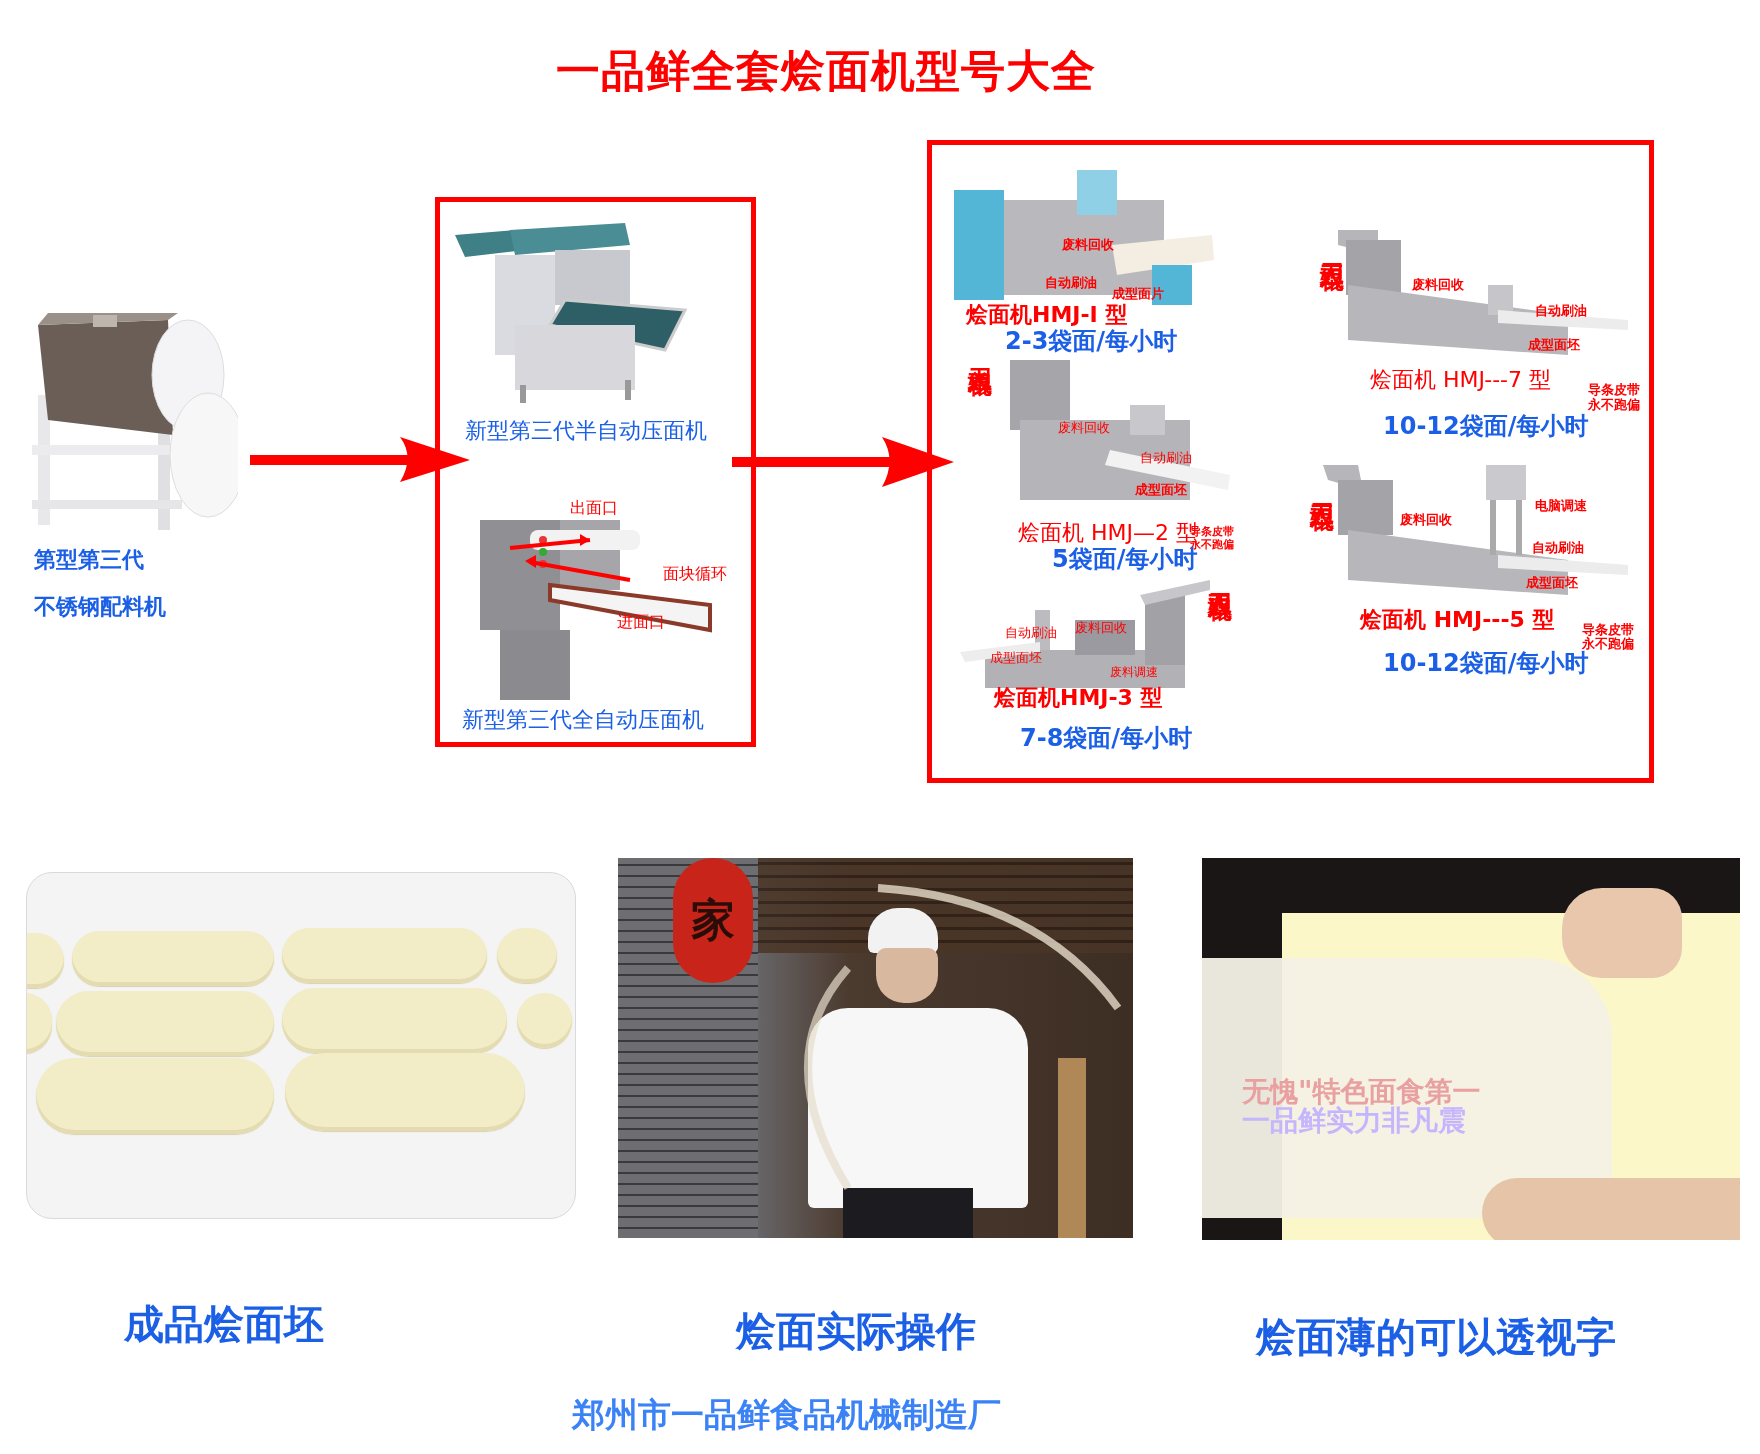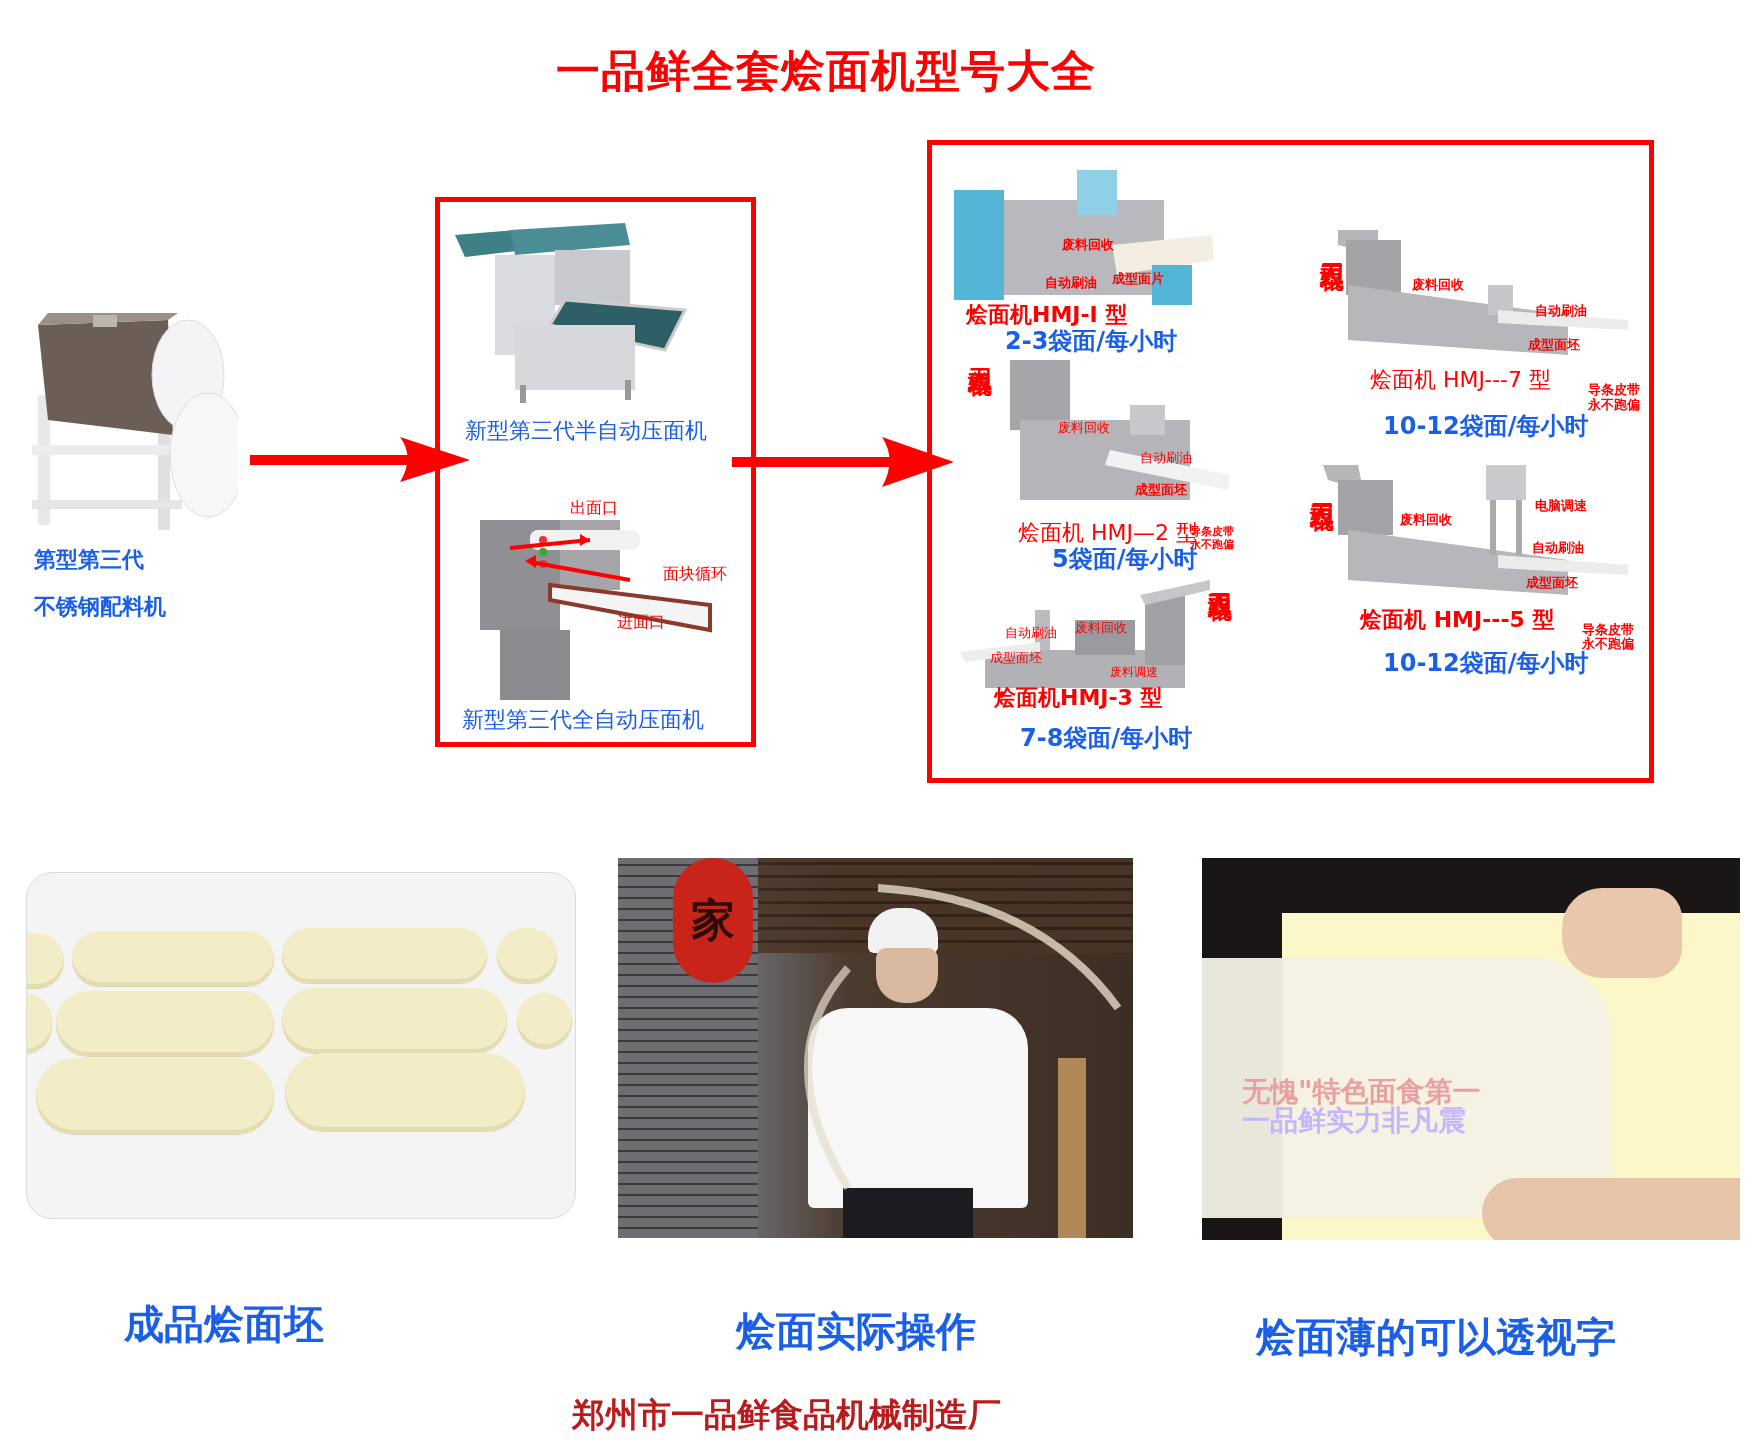--- a/index.html
+++ b/index.html
@@ -1,20 +1,20 @@
 <!DOCTYPE html>
 <html><head>
 <meta charset="utf-8">
 <style>
   html,body{margin:0;padding:0;background:#fff;}
   body{width:1760px;height:1454px;position:relative;overflow:hidden;font-family:"DejaVu Sans","Liberation Sans",sans-serif;}
   .abs{position:absolute;}
   .title{color:#ff0000;font-weight:bold;font-size:44px;letter-spacing:1px;white-space:nowrap;}
   .blue{color:#1a5fe6;white-space:nowrap;}
-  .red{color:#b91c1c;white-space:nowrap;}
+  .red{color:#3b82f6;white-space:nowrap;}
   .frame{border:5px solid #ff0000;box-sizing:border-box;}
   .label-b{font-size:22px;font-weight:bold;}
   .caption{font-size:40px;font-weight:bold;margin-top:12px;}
   .small-red{font-size:13px;color:#ff0000;font-weight:bold;white-space:nowrap;margin-top:24px;}
   .vert{writing-mode:vertical-rl;text-orientation:upright;font-weight:bold;color:#ff0000;font-size:24px;letter-spacing:-2px;}
   .model{font-size:22px;font-weight:bold;color:#ff0000;white-space:nowrap;}
   .rate{font-size:24px;font-weight:bold;color:#1a5fe6;white-space:nowrap;}
   .pill{position:absolute;background:#f2ecc7;border-radius:45px;box-shadow:inset 0 -4px 0 #e4dcb0, 0 1px 1px #d9d2b0;}
   .photo{overflow:hidden;}
 </style>
@@ -92,21 +92,21 @@
   <svg width="270" height="150" viewBox="0 0 270 150">
     <rect x="2" y="25" width="50" height="110" fill="#53b6d6"></rect>
     <rect x="52" y="35" width="160" height="95" fill="#b9b9bd"></rect>
     <rect x="125" y="5" width="40" height="45" fill="#8fd0e6"></rect>
     <polygon points="160,80 260,70 262,95 165,110" fill="#f3ede2"></polygon>
     <rect x="200" y="100" width="40" height="40" fill="#53b6d6"></rect>
   </svg>
 </div>
 <div class="abs small-red" style="left:1062px;top:212px;">废料回收</div>
 <div class="abs small-red" style="left:1045px;top:250px;">自动刷油</div>
-<div class="abs small-red" style="left:1112px;top:246px;">成型面片</div>
+<div class="abs small-red" style="left:1112px;top:261px;">成型面片</div>
 <div class="abs model" style="left:966px;top:300px;">烩面机HMJ-Ⅰ 型</div>
 <div class="abs rate" style="left:1005px;top:325px;text-align:center;">2-3袋面/每小时</div>
 
 <div class="abs vert" style="left:964px;top:355px;">双辊单刀</div>
 <div class="abs" style="left:990px;top:350px;width:250px;height:165px;">
   <svg width="250" height="165" viewBox="0 0 250 165">
     <rect x="20" y="10" width="60" height="70" fill="#a6a6aa"></rect>
     <rect x="30" y="70" width="170" height="80" fill="#b5b5b9"></rect>
     <rect x="140" y="55" width="35" height="30" fill="#c8c8cc"></rect>
     <polygon points="120,100 240,125 238,140 115,115" fill="#f2f2f2"></polygon>

